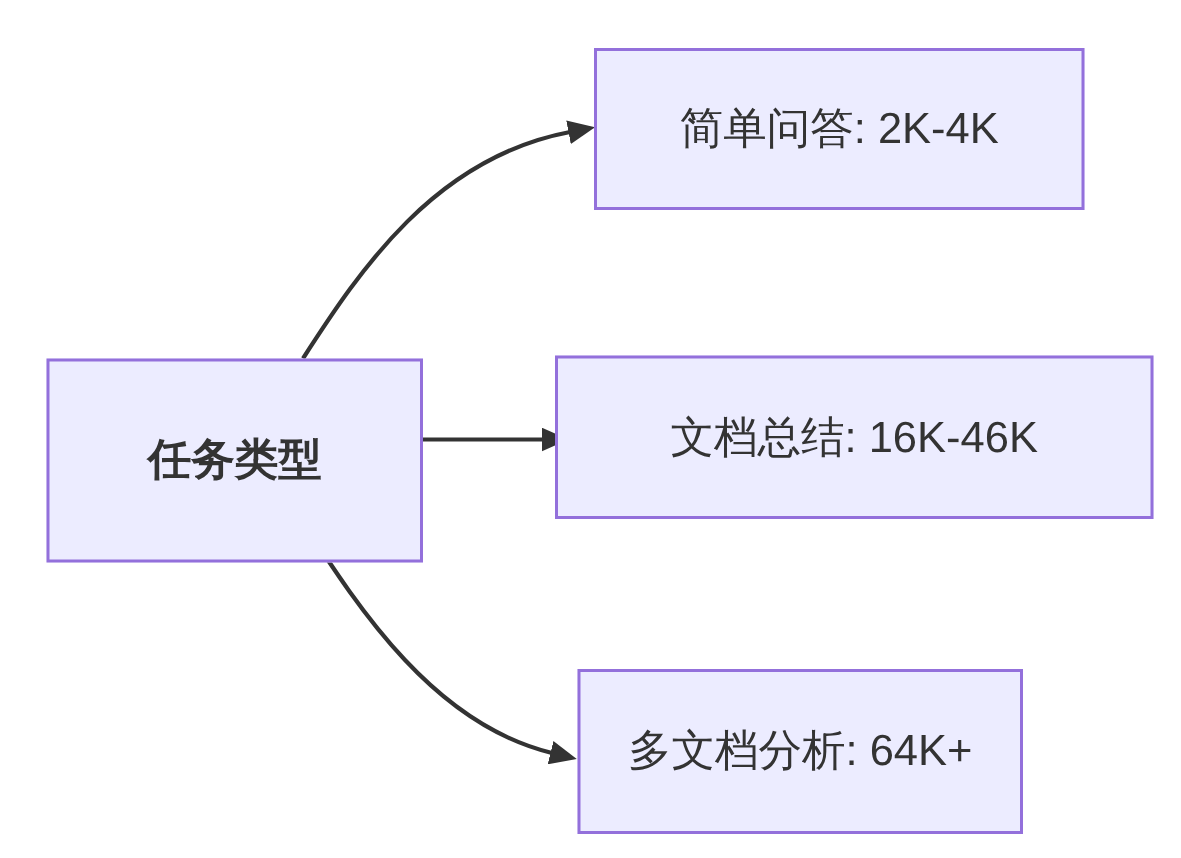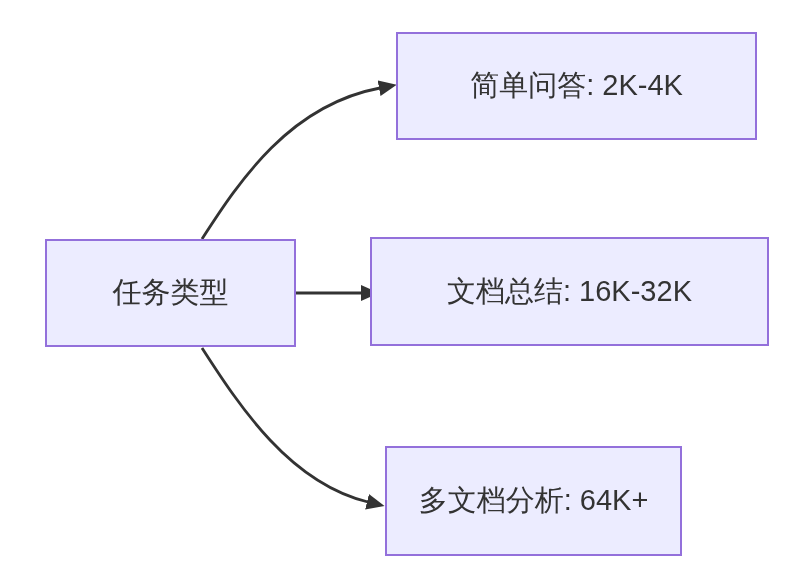--- a/index.html
+++ b/index.html
@@ -38,22 +38,22 @@
     background: var(--node-fill);
     border: 2px solid var(--node-border);
     color: var(--text);
     font-size: 29px;
     display: flex;
     align-items: center;
     justify-content: center;
     text-align: center;
     white-space: nowrap;
   }
-  .node-root   { left: 45px;  top: 239px; width: 251px; height: 108px; }
-  .node-top    { left: 396px; top: 32px;  width: 361px; height: 108px; }
+  .node-root   { left: 31px;  top: 239px; width: 251px; height: 136px; font-weight: bold; }
+  .node-top    { left: 396px; top: 32px;  width: 327px; height: 108px; }
   .node-middle { left: 370px; top: 237px; width: 399px; height: 109px; }
   .node-bottom { left: 385px; top: 446px; width: 297px; height: 110px; }
 </style>
 </head>
 <body>
 
 <div class="canvas">
 
   <svg class="edges-layer" viewBox="0 0 787 572" xmlns="http://www.w3.org/2000/svg">
     <defs>
@@ -68,20 +68,20 @@
 
   <div class="node node-root">
     <span>任务类型</span>
   </div>
 
   <div class="node node-top">
     <span>简单问答: 2K-4K</span>
   </div>
 
   <div class="node node-middle">
-    <span>文档总结: 16K-32K</span>
+    <span>文档总结: 16K-46K</span>
   </div>
 
   <div class="node node-bottom">
     <span>多文档分析: 64K+</span>
   </div>
 
 </div>
 
 </body></html>

